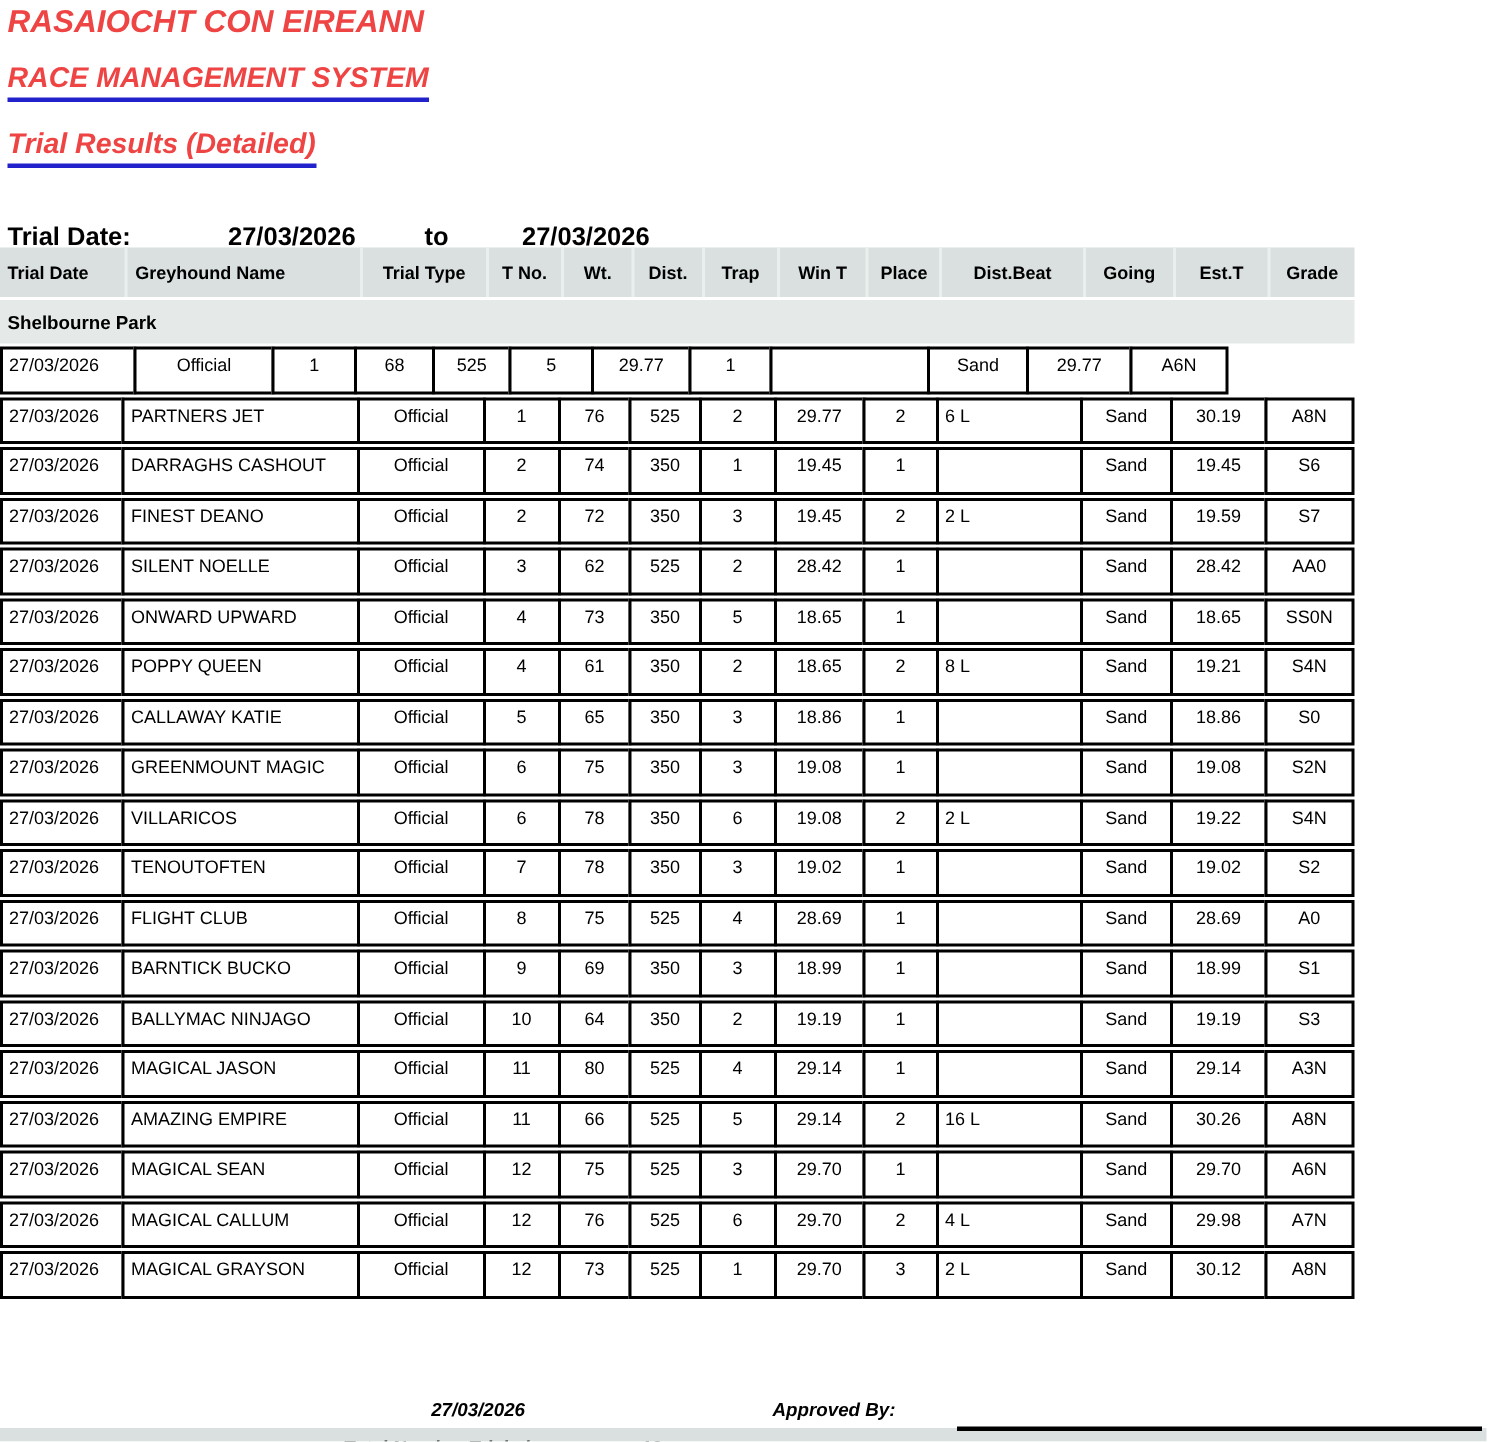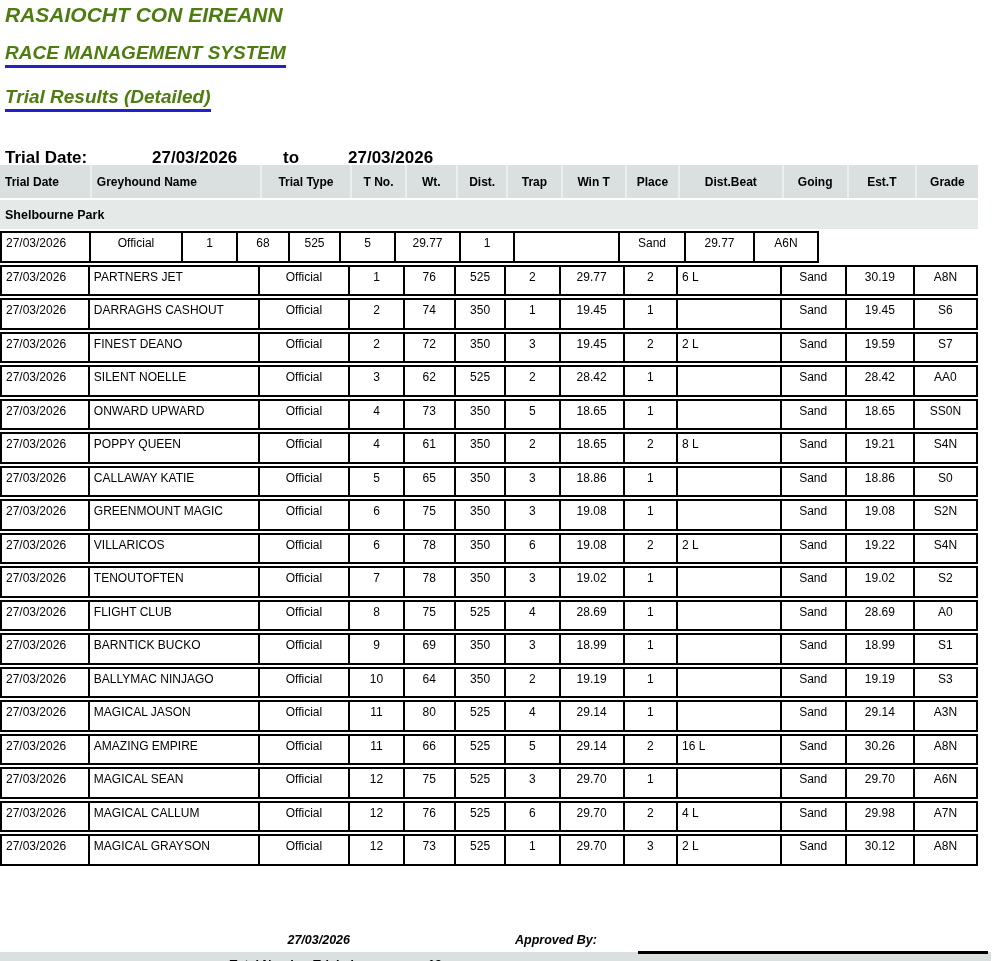--- a/index.html
+++ b/index.html
@@ -7,38 +7,38 @@
     position:relative;
     width:1000px;height:961px;
     background:#ffffff;
     font-family:"Liberation Sans", sans-serif;
     color:#000;
     overflow:hidden;
   }
   
   .blue-title{
     position:absolute;left:5px;
-    color:#4d7c0f;
+    color:#ef4444;
     font-weight:bold;font-style:italic;
     white-space:nowrap;
   }
   #org-title{top:3px;font-size:21px;}
   #system-title{top:42px;font-size:19px;border-bottom:3px solid #2222cc;padding-bottom:1px;}
   #report-title{top:86px;font-size:19px;border-bottom:3px solid #2222cc;padding-bottom:1px;}
   .date-line span{
     position:absolute;top:132px;
     font-size:17px;font-weight:bold;white-space:nowrap;margin-top:16px;
   }
   #td-label{left:5px;}
   #td-from{left:152px;}
   #td-to-word{left:283px;}
   #td-to{left:348px;}
 
   
-  #results-table{position:absolute;top:165px;left:0;width:978px;}
+  #results-table{position:absolute;top:165px;left:0;width:903px;}
   #table-header-row{
     display:flex;height:33px;background:#d9e0df;align-items:center;
   }
   .hcell{
     box-sizing:border-box;font-size:12px;font-weight:bold;text-align:center;
     border-left:2px solid #e9efee;height:100%;display:flex;align-items:center;justify-content:center;
   }
   .hcell.left{justify-content:flex-start;padding-left:5px;}
   .hcell:first-child{border-left:none;}
   .h0{width:91px}.h1{width:172px}.h2{width:92px}.h3{width:55px}.h4{width:52px}

